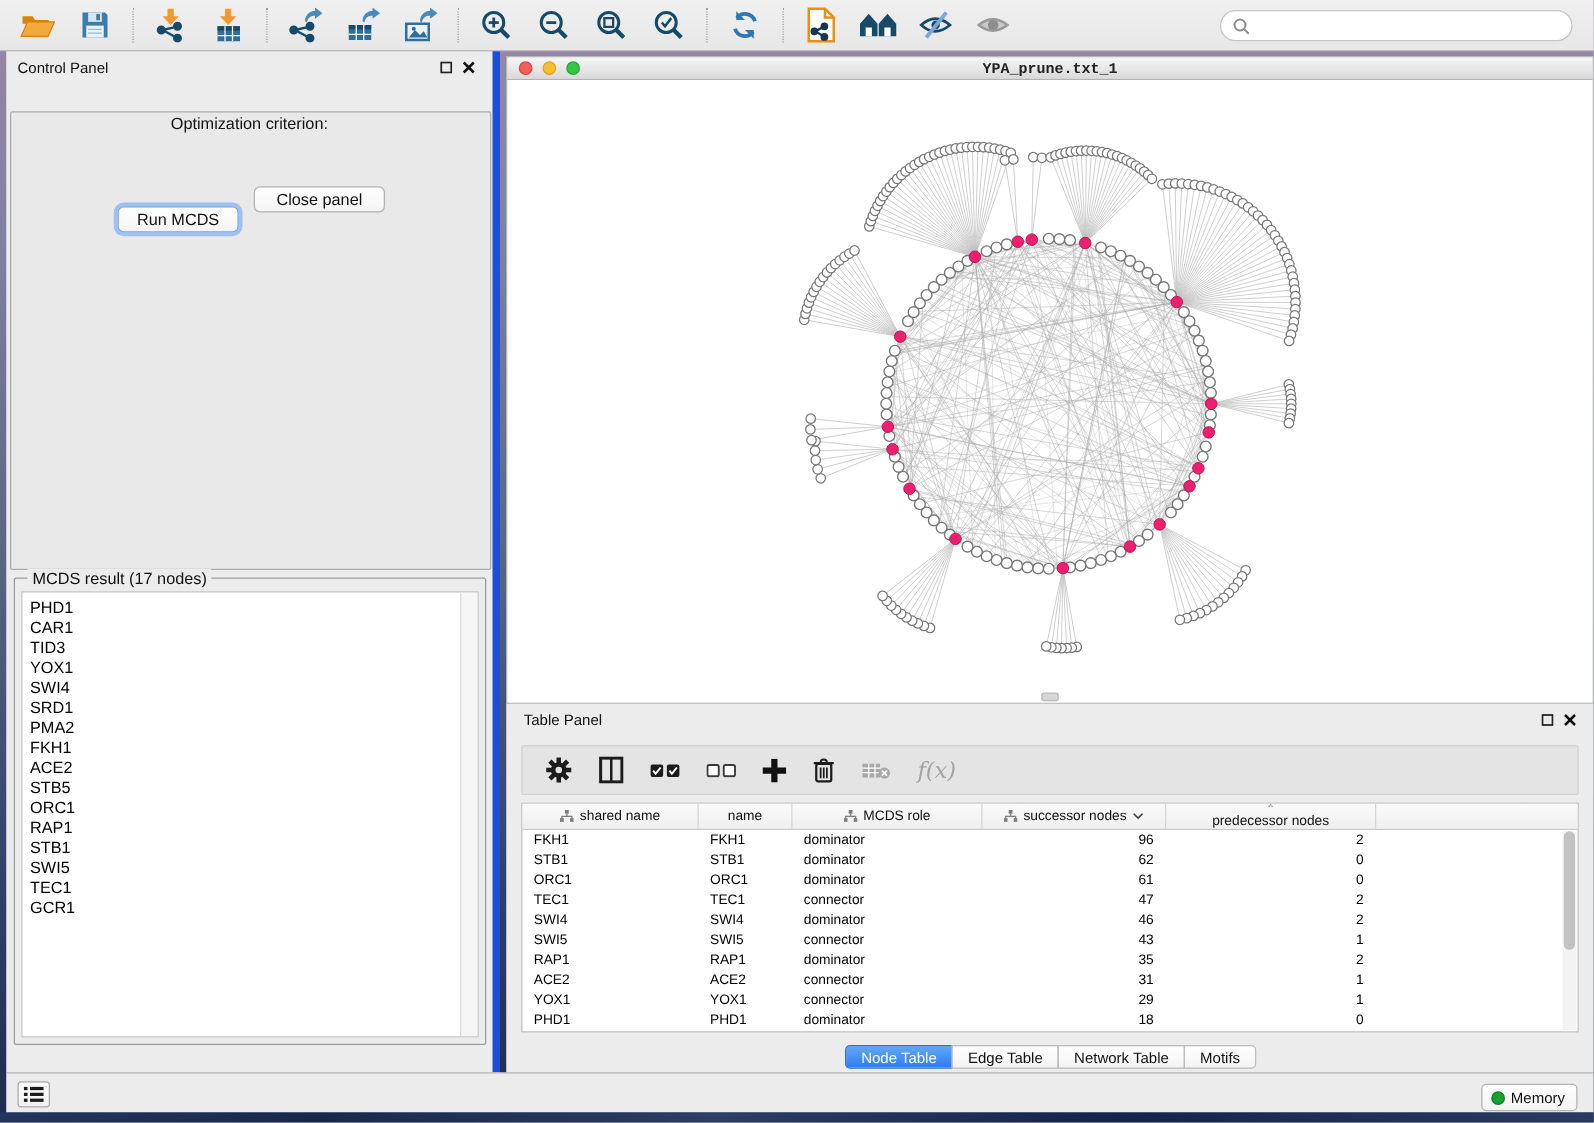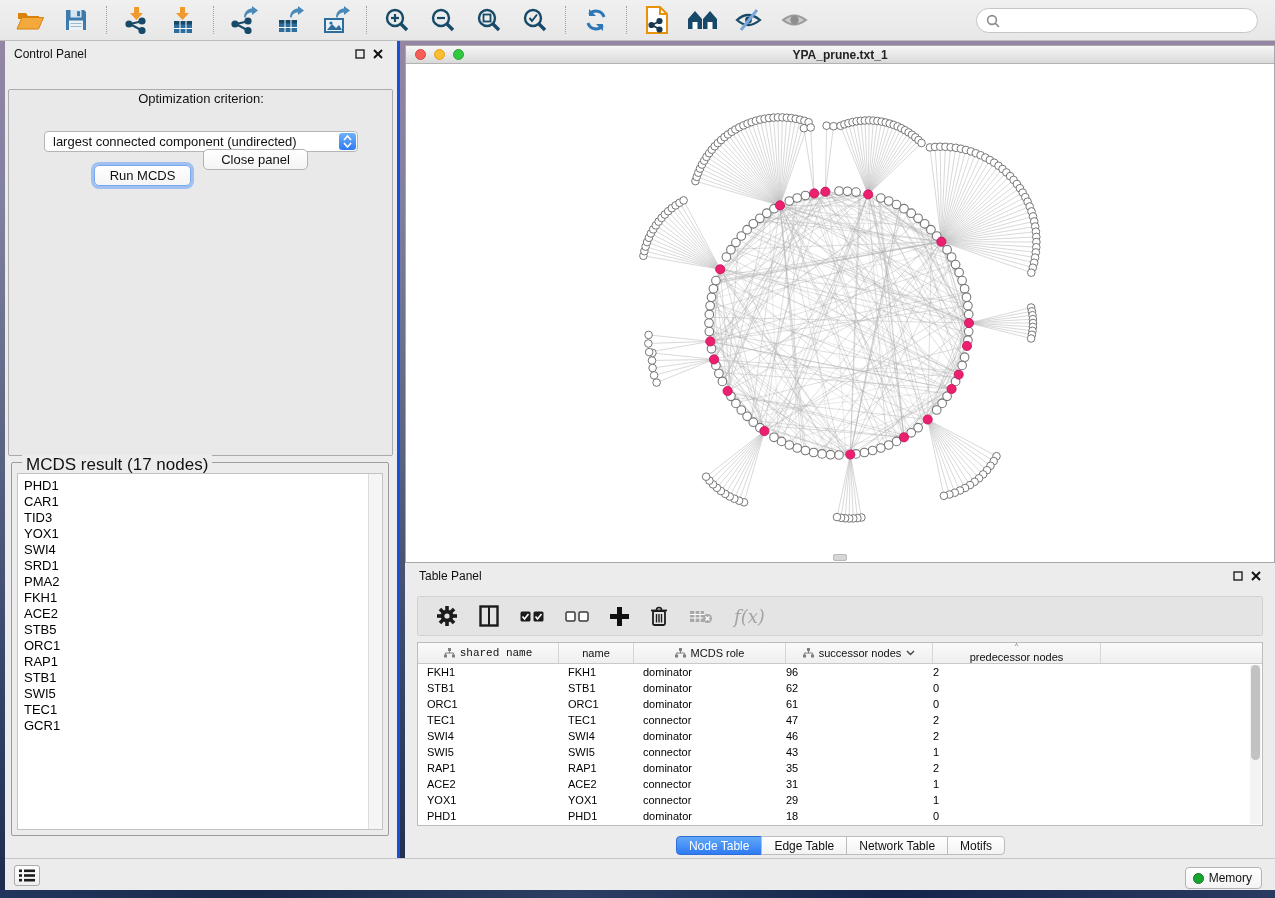--- a/index.html
+++ b/index.html
@@ -21,21 +21,21 @@
   .tb-btn { width:32px; height:30px; display:flex; align-items:center; justify-content:center; cursor:default; }
   .searchbox {
     position:absolute; right:17px; top:8px; width:282px; height:25px;
     background:#fff; border:1px solid #c6c6c6; border-radius:13px;
     display:flex; align-items:center; padding:0 9px; gap:6px;
   }
   .searchbox input { border:none; outline:none; flex:1; font-size:12px; font-family:"Liberation Sans",sans-serif; background:transparent; }
   
   .control-panel {
     position:absolute; left:5px; top:41px; width:395px; height:817px;
-    background:#ececec; border-right:3px solid #1d4ed8;
+    background:#ececec; border-right:6px solid #1d4ed8;
   }
   .panel-titlebar { height:24px; display:flex; align-items:center; padding:2px 10px 0 9px; font-size:12px; color:#111; }
   .panel-titlebar .spacer { flex:1; }
   .win-ctl { width:18px; height:16px; display:flex; align-items:center; justify-content:center; }
   .cp-tabs { position:absolute; left:0; top:30px; width:100%; display:flex; justify-content:center; }
   .cp-tab {
     font-size:12px; color:#111; background:linear-gradient(#ffffff,#f2f2f2);
     border:1px solid #b9b9b9; padding:2px 12px 3px; height:19px; line-height:14px;
     margin-right:-1px; cursor:pointer;
   }
@@ -65,34 +65,34 @@
     display:flex; align-items:center; justify-content:center; cursor:pointer;
     font-family:"Liberation Sans",sans-serif;
   }
   .btn.focusring { box-shadow:0 0 0 3px rgba(110,165,245,.6); border-color:#74a9ee; }
   .mcds-group {
     position:absolute; left:6px; top:421px; width:378px; height:374px;
     border:1px solid #9d9d9d; border-radius:2px;
   }
   .mcds-legend {
     position:absolute; left:10px; top:-8px; background:#ececec; padding:0 4px;
-    font-size:17px; color:#111;
+    font-size:13px; color:#111;
   }
   .mcds-list {
     position:absolute; left:5px; top:10px; right:5px; bottom:5px; background:#fff;
     border:1px solid #c3c3c3; font-size:13px; color:#000; overflow:hidden;
   }
   .mcds-items { position:absolute; left:6px; top:4px; right:18px; }
   .mcds-item { height:16px; line-height:16px; }
   .mcds-scroll { position:absolute; right:0; top:0; bottom:0; width:14px; background:#f5f5f5; border-left:1px solid #ddd; }
   
   .net-window { position:absolute; left:405px; top:45px; width:870px; height:518px; border:1px solid #a8a8a8; background:#fff; }
   .net-titlebar {
     height:18px; background:linear-gradient(#f7f7f7,#d9d9d9); border-bottom:1px solid #b2b2b2;
-    display:flex; align-items:center; position:relative;
+    display:flex; align-items:center; position:relative;font-family:Liberation Mono, monospace;
   }
   .tlights { display:flex; gap:8px; padding-left:9px; }
   .tlight { width:11px; height:11px; border-radius:50%; }
   .net-title { position:absolute; left:0; right:0; text-align:center; font-size:12px; font-weight:700; color:#222; }
   .net-canvas { position:relative; width:868px; height:498px; background:#fff; overflow:hidden; }
   .net-splitter {
     position:absolute; left:50%; bottom:1px; transform:translateX(-50%);
     width:14px; height:7px; background:#d6d6d6; border:1px solid #b9b9b9; border-radius:2px;
   }
   
@@ -106,21 +106,21 @@
   .fx { font-family:"DejaVu Serif", serif; font-style:italic; font-size:18px; color:#a3a3a3; }
   .datatable { position:absolute; left:12px; top:79px; width:846px; height:184px; background:#fff; border:1px solid #bcbcbc; }
   .thead { display:flex; height:21px; background:linear-gradient(#fafafa,#efefef); border-bottom:1px solid #c9c9c9; }
   .th {
     display:flex; align-items:center; justify-content:center; gap:5px;
     font-size:11px; color:#111; border-right:1px solid #d5d5d5; height:100%;
   }
   .tbody { position:relative; }
   .tr { display:flex; height:16px; }
   .td { font-size:11px; color:#000; line-height:16px; white-space:nowrap; overflow:hidden; }
-  .td.num { }
+  .td.num { text-align:right; }
   .tscroll { position:absolute; right:1px; top:22px; bottom:1px; width:11px; background:#f3f3f3; }
   .tscroll .thumb { position:absolute; left:1px; right:1px; top:0; height:95px; background:#c2c2c2; border-radius:5px; }
   .bottom-tabs { position:absolute; left:0; top:273px; width:100%; display:flex; justify-content:center; }
   .bt-tab {
     font-size:12px; color:#111; background:linear-gradient(#ffffff,#f3f3f3);
     border:1px solid #bcbcbc; height:19px; padding:2px 12px 0; margin-right:-1px; cursor:pointer;
   }
   .bt-tab:first-child { border-radius:4px 0 0 4px; }
   .bt-tab:last-child { border-radius:0 4px 4px 0; }
   .bt-tab.active { background:linear-gradient(#62a8f7,#2e7bf3); color:#fff; border-color:#2d6fd6; }
@@ -326,31 +326,20 @@
     </span>
     <span class="win-ctl">
       <svg width="10" height="10" viewBox="0 0 10 10">
         <line x1="1" y1="1" x2="9" y2="9" stroke="#111" stroke-width="2"></line>
         <line x1="9" y1="1" x2="1" y2="9" stroke="#111" stroke-width="2"></line>
       </svg>
     </span>
   </div>
   <div class="cp-box"></div>
   <div class="opt-label">Optimization criterion:</div>
-  <div class="opt-select">
-    <span>largest connected component (undirected)</span>
-    <span class="spin">
-      <svg width="9" height="6" viewBox="0 0 9 6">
-          <polyline points="1,5 4.5,1 8,5" fill="none" stroke="#fff" stroke-width="1.6"></polyline>
-        </svg>
-      <svg width="9" height="6" viewBox="0 0 9 6">
-          <polyline points="1,1 4.5,5 8,1" fill="none" stroke="#fff" stroke-width="1.6"></polyline>
-        </svg>
-    </span>
-  </div>
   <button class="btn focusring" style="left:89px; top:124px; width:97px;">Run MCDS</button>
   <button class="btn" style="left:198px; top:108px; width:105px;">Close panel</button>
 
   <div class="mcds-group">
     <div class="mcds-legend">MCDS result (17 nodes)</div>
     <div class="mcds-list">
       <div class="mcds-items" id="mcds-items">
           <div class="mcds-item">PHD1</div>
           <div class="mcds-item">CAR1</div>
           <div class="mcds-item">TID3</div>
@@ -1161,21 +1150,21 @@
         <circle cx="18.5" cy="9.5" r="4.5" fill="#a8a8a8"></circle>
         <line x1="16.5" y1="7.5" x2="20.5" y2="11.5" stroke="#fff" stroke-width="1.4"></line>
         <line x1="20.5" y1="7.5" x2="16.5" y2="11.5" stroke="#fff" stroke-width="1.4"></line>
       </svg>
     </span>
     <span class="tp-icon fx">f(x)</span>
   </div>
 
   <div class="datatable">
     <div class="thead" id="thead-row">
-        <div class="th" style="width: 141px; font-family: Liberation Mono, monospace;">
+        <div class="th" style="width: 141px;">
           <svg width="11" height="10" viewBox="0 0 11 10">
             <g fill="#7d7d7d">
               <rect x="4" y="0" width="3" height="3"></rect>
               <rect x="0" y="6.5" width="3" height="3"></rect>
               <rect x="8" y="6.5" width="3" height="3"></rect>
             </g>
             <path d="M5.5 3 v2 M1.5 6.5 v-1.5 h8 v1.5" fill="none" stroke="#7d7d7d" stroke-width="1"></path>
           </svg>
           <span>shared name</span>
         </div>

